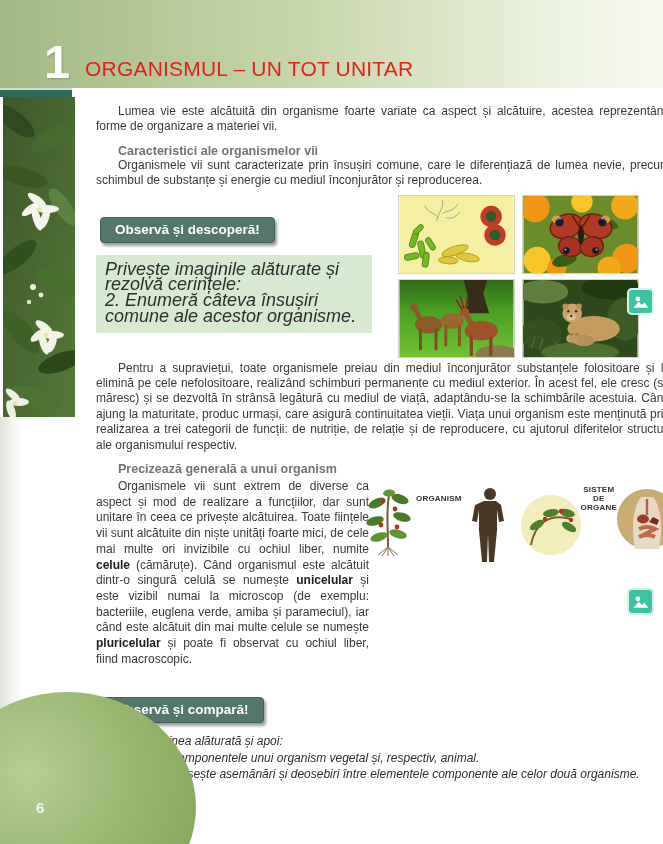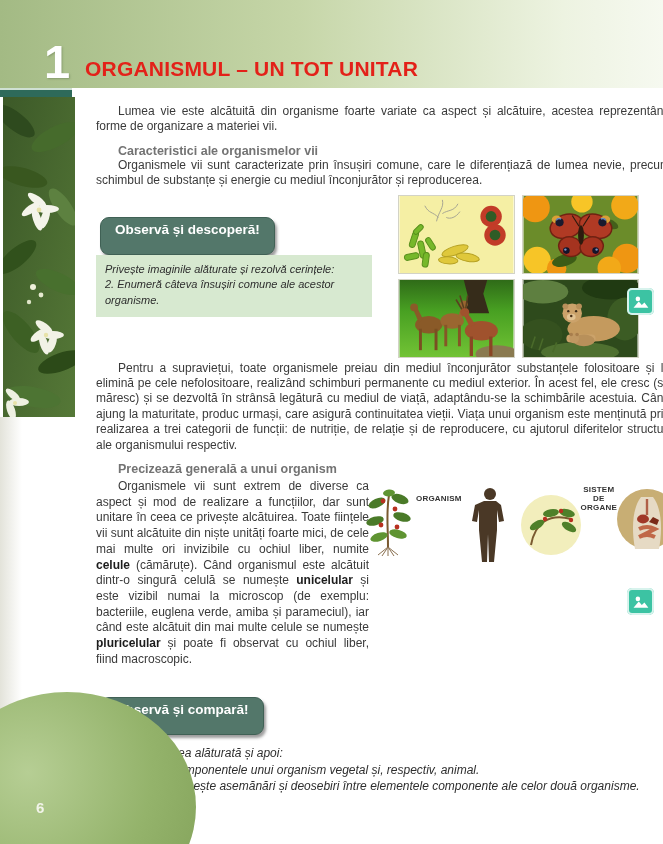--- a/index.html
+++ b/index.html
@@ -11,21 +11,21 @@
   
   .band {
     position:absolute; left:0; top:0; width:663px; height:88px;
     background:linear-gradient(to right,#a3ba84 0%,#c6d6a8 45%,#edf3e1 85%,#f6f9f0 100%);
   }
   .lesson-num {
     position:absolute; left:44px; top:38px; font-size:47px; font-weight:bold;
     color:#ffffff; line-height:1; text-shadow:1px 1px 2px rgba(90,110,70,.45);
   }
   .lesson-title {
-    position:absolute; left:85px; top:57px; font-size:21px; font-weight:bold;
+    position:absolute; left:85px; top:57px; font-size:21px; font-weight:normal;
     color:#e32119; letter-spacing:.2px;
   }
   .teal-stripe {
     position:absolute; left:0; top:88px; width:72px; height:9px;
     background:#2e6a5a; border-top:2px solid #cfe0d3;
   }
   
   .flower-photo { position:absolute; left:3px; top:97px; width:72px; height:320px; }
   .left-fade {
     position:absolute; left:0; top:417px; width:22px; height:370px;
@@ -46,27 +46,27 @@
   .indent { text-indent:22px; }
   .section-heading {
     margin-top:10px; font-size:15px; font-weight:bold; color:#e32119; text-align:center;
   }
   .subhead { margin-top:9px; font-size:12.5px; font-weight:bold; color:#737373; padding-left:22px; }
   .intro-p { margin-top:6px; }
   
   .observe-row { position:relative; margin-top:6px; height:166px; }
   .pill-button {
     display:inline-block; background:#53776a; color:#ffffff; font-weight:bold;
-    font-size:13.5px; padding:4px 14px 17px; border-radius:9px; border:1px solid #406155;
+    font-size:13.5px; padding:4px 14px 5px; border-radius:4px; border:1px solid #406155;
     box-shadow:2px 3px 3px rgba(60,60,60,.5);
   }
   .ob1-button { position:absolute; left:4px; top:22px; }
   .task-box {
     position:absolute; left:0; top:60px; width:276px; background:#d7e9d0;
-    padding:7px 9px 8px; font-size:11px; line-height:15.8px; font-style:italic; color:#2e2e2e;
+    padding:7px 9px 8px; font-size:18px; line-height:15.8px; font-style:italic; color:#2e2e2e;
   }
   .photo-grid {
     position:absolute; left:302px; top:0; width:241px; height:163px;
     display:grid; grid-template-columns:117px 117px; grid-template-rows:79px 79px; gap:5px 7px;
   }
   .photo { width:117px; height:79px; border:1px solid #d3d3c6; overflow:hidden; }
   .photo svg { display:block; width:100%; height:100%; }
   .gallery-btn {
     position:absolute; width:27px; height:27px; background:#3cc3a3; border-radius:5px;
     display:flex; align-items:center; justify-content:center;

